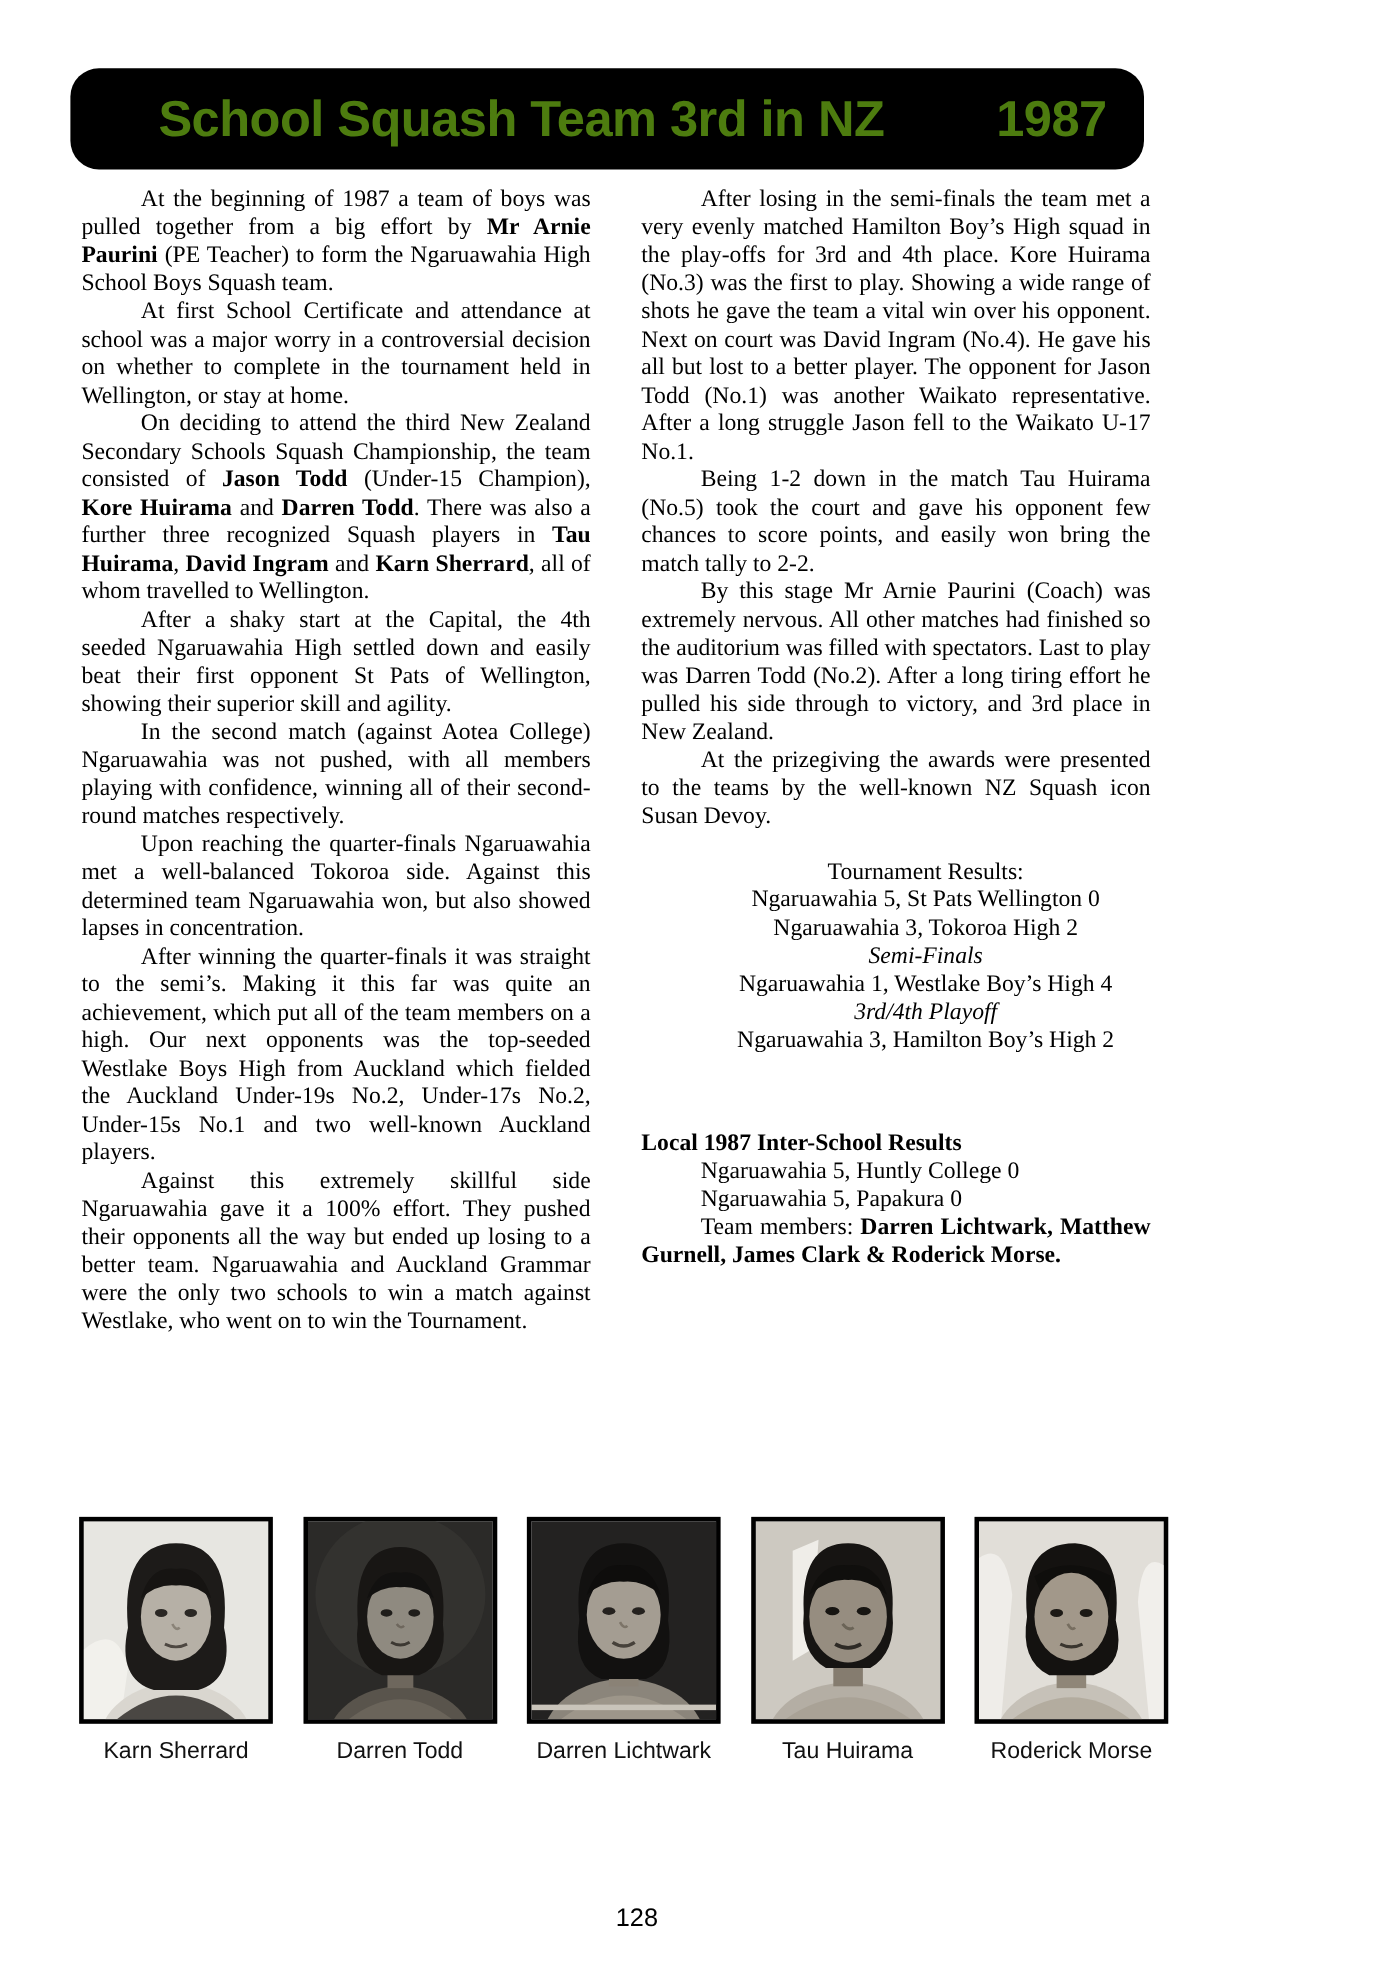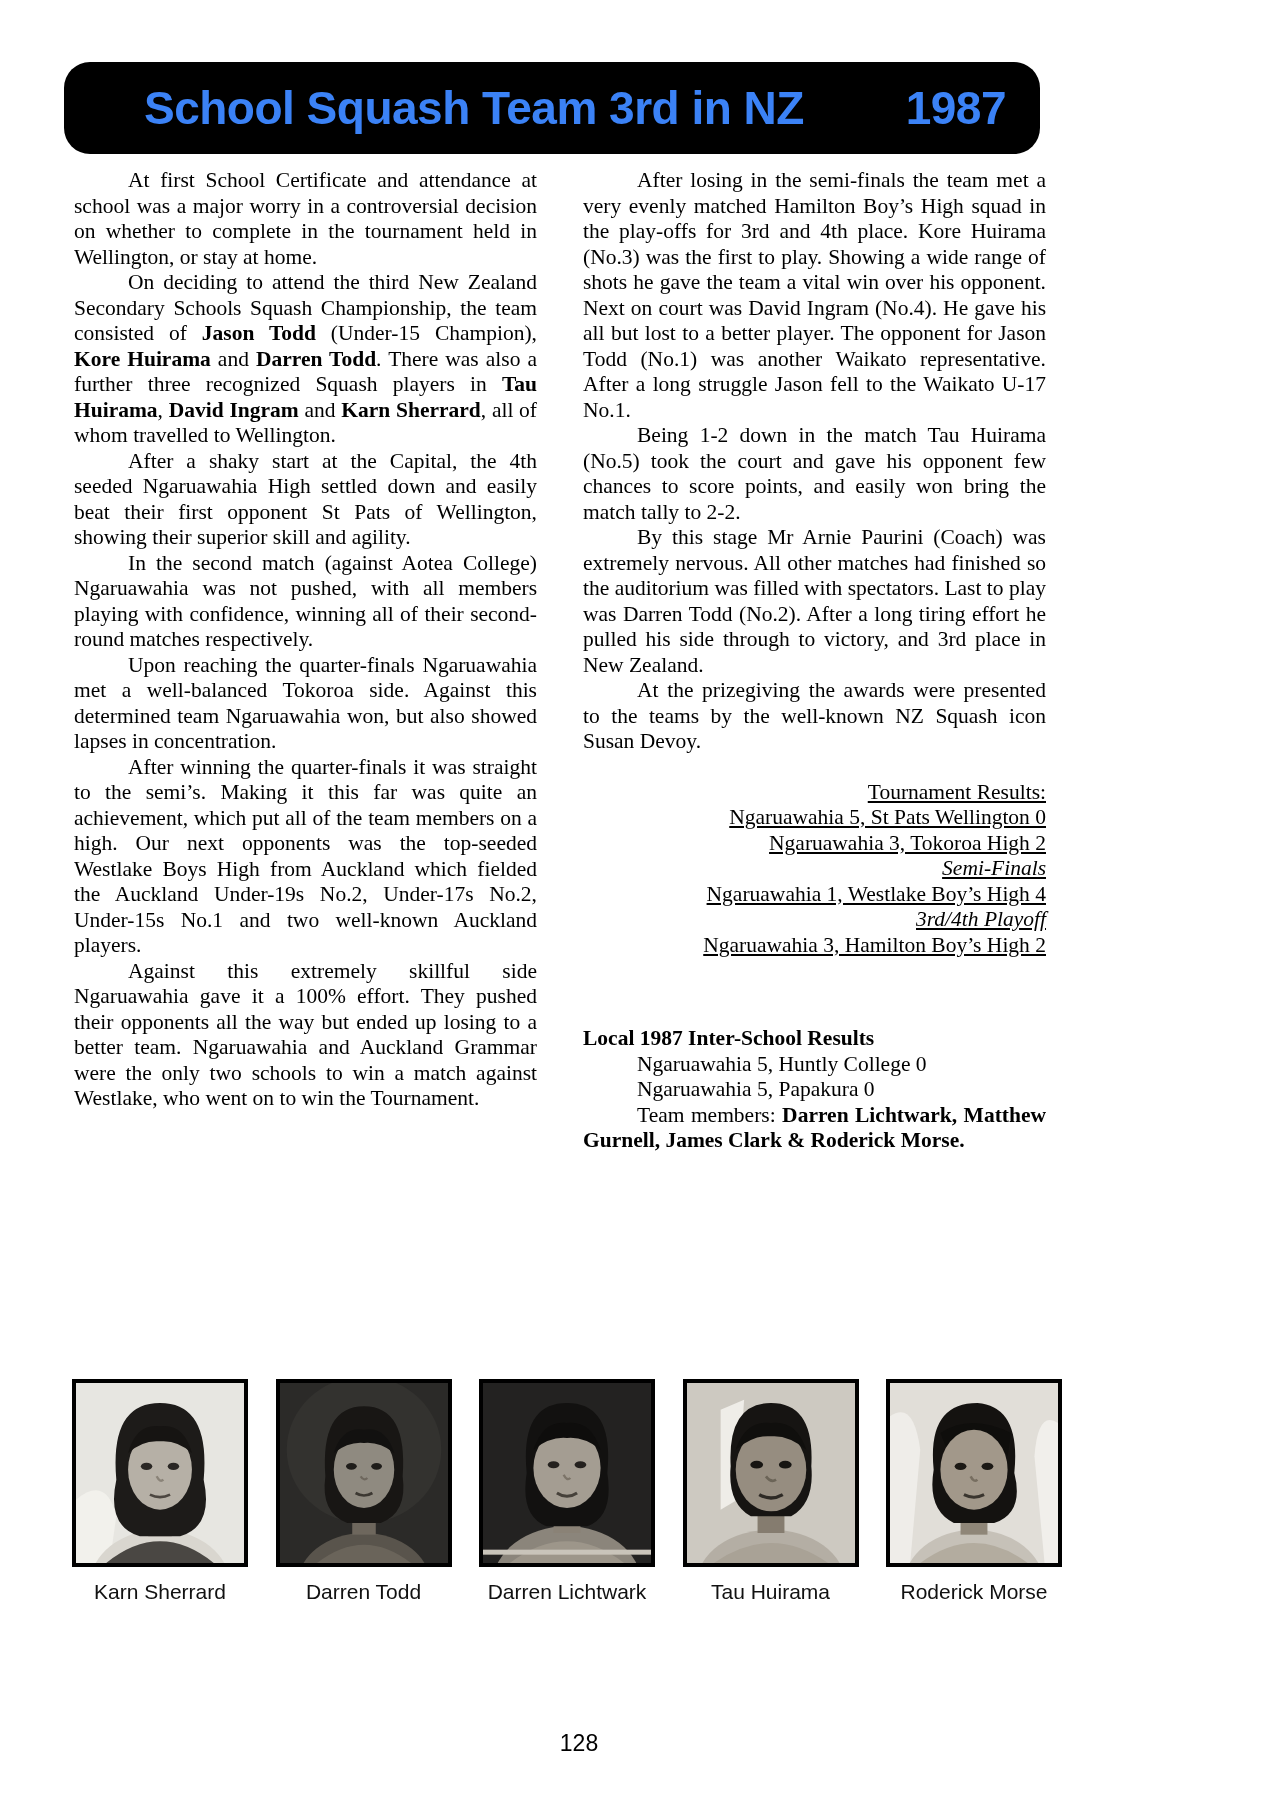--- a/index.html
+++ b/index.html
@@ -10,34 +10,34 @@
     overflow:hidden;
   }
 
   
   .banner {
     position:absolute; left:64px; top:62px; width:976px; height:92px;
     background:#000000; border-radius:26px;
     display:flex; align-items:center; justify-content:space-between;
     box-sizing:border-box; padding:0 34px 0 80px;
     font-family:"Liberation Sans", sans-serif; font-weight:bold;
-    color:#3b82f6; font-size:46px; letter-spacing:-0.5px;
+    color:#4d7c0f; font-size:46px; letter-spacing:-0.5px;
   }
 
   
   .col {
     position:absolute; top:168px; width:463px;
     font-size:21.5px; line-height:25.5px;
     text-align:justify;
   }
   .col-left  { left:74px; }
   .col-right { left:583px; }
   .para { margin:0; text-indent:54px; }
 
-  .results-block { margin-top:25px; text-align:right;text-decoration:underline; }
+  .results-block { margin-top:25px; text-align:center; }
   .line { padding-left:54px; white-space:nowrap; }
   .line.italic { font-style:italic; }
 
   .local-block { margin-top:68px; text-align:justify; }
   .local-header { font-weight:bold; margin:0; }
   .local-lines { text-align:left; }
   .team-para { margin:0; text-indent:54px; }
 
   
   .photos-row {
@@ -66,20 +66,21 @@
 <body>
 
 <div class="page">
 
   <div class="banner">
     <span>School Squash Team 3rd in NZ</span>
     <span>1987</span>
   </div>
 
   <div class="col col-left">
+    <p class="para"><span>At the beginning of 1987 a team of boys was pulled together from a big effort by </span><b>Mr Arnie Paurini</b><span> (PE Teacher) to form the Ngaruawahia High School Boys Squash team.</span></p>
     <p class="para"><span>At first School Certificate and attendance at school was a major worry in a controversial decision on whether to complete in the tournament held in Wellington, or stay at home.</span></p>
     <p class="para"><span>On deciding to attend the third New Zealand Secondary Schools Squash Championship, the team consisted of </span><b>Jason Todd</b><span> (Under-15 Champion), </span><b>Kore Huirama</b><span> and </span><b>Darren Todd</b><span>. There was also a further three recognized Squash players in </span><b>Tau Huirama</b><span>, </span><b>David Ingram</b><span> and </span><b>Karn Sherrard</b><span>, all of whom travelled to Wellington.</span></p>
     <p class="para"><span>After a shaky start at the Capital, the 4th seeded Ngaruawahia High settled down and easily beat their first opponent St Pats of Wellington, showing their superior skill and agility.</span></p>
     <p class="para"><span>In the second match (against Aotea College) Ngaruawahia was not pushed, with all members playing with confidence, winning all of their second-round matches respectively.</span></p>
     <p class="para"><span>Upon reaching the quarter-finals Ngaruawahia met a well-balanced Tokoroa side. Against this determined team Ngaruawahia won, but also showed lapses in concentration.</span></p>
     <p class="para"><span>After winning the quarter-finals it was straight to the semi’s. Making it this far was quite an achievement, which put all of the team members on a high. Our next opponents was the top-seeded Westlake Boys High from Auckland which fielded the Auckland Under-19s No.2, Under-17s No.2, Under-15s No.1 and two well-known Auckland players.</span></p>
     <p class="para"><span>Against this extremely skillful side Ngaruawahia gave it a 100% effort. They pushed their opponents all the way but ended up losing to a better team. Ngaruawahia and Auckland Grammar were the only two schools to win a match against Westlake, who went on to win the Tournament.</span></p>
   </div>
 
   <div class="col col-right">

